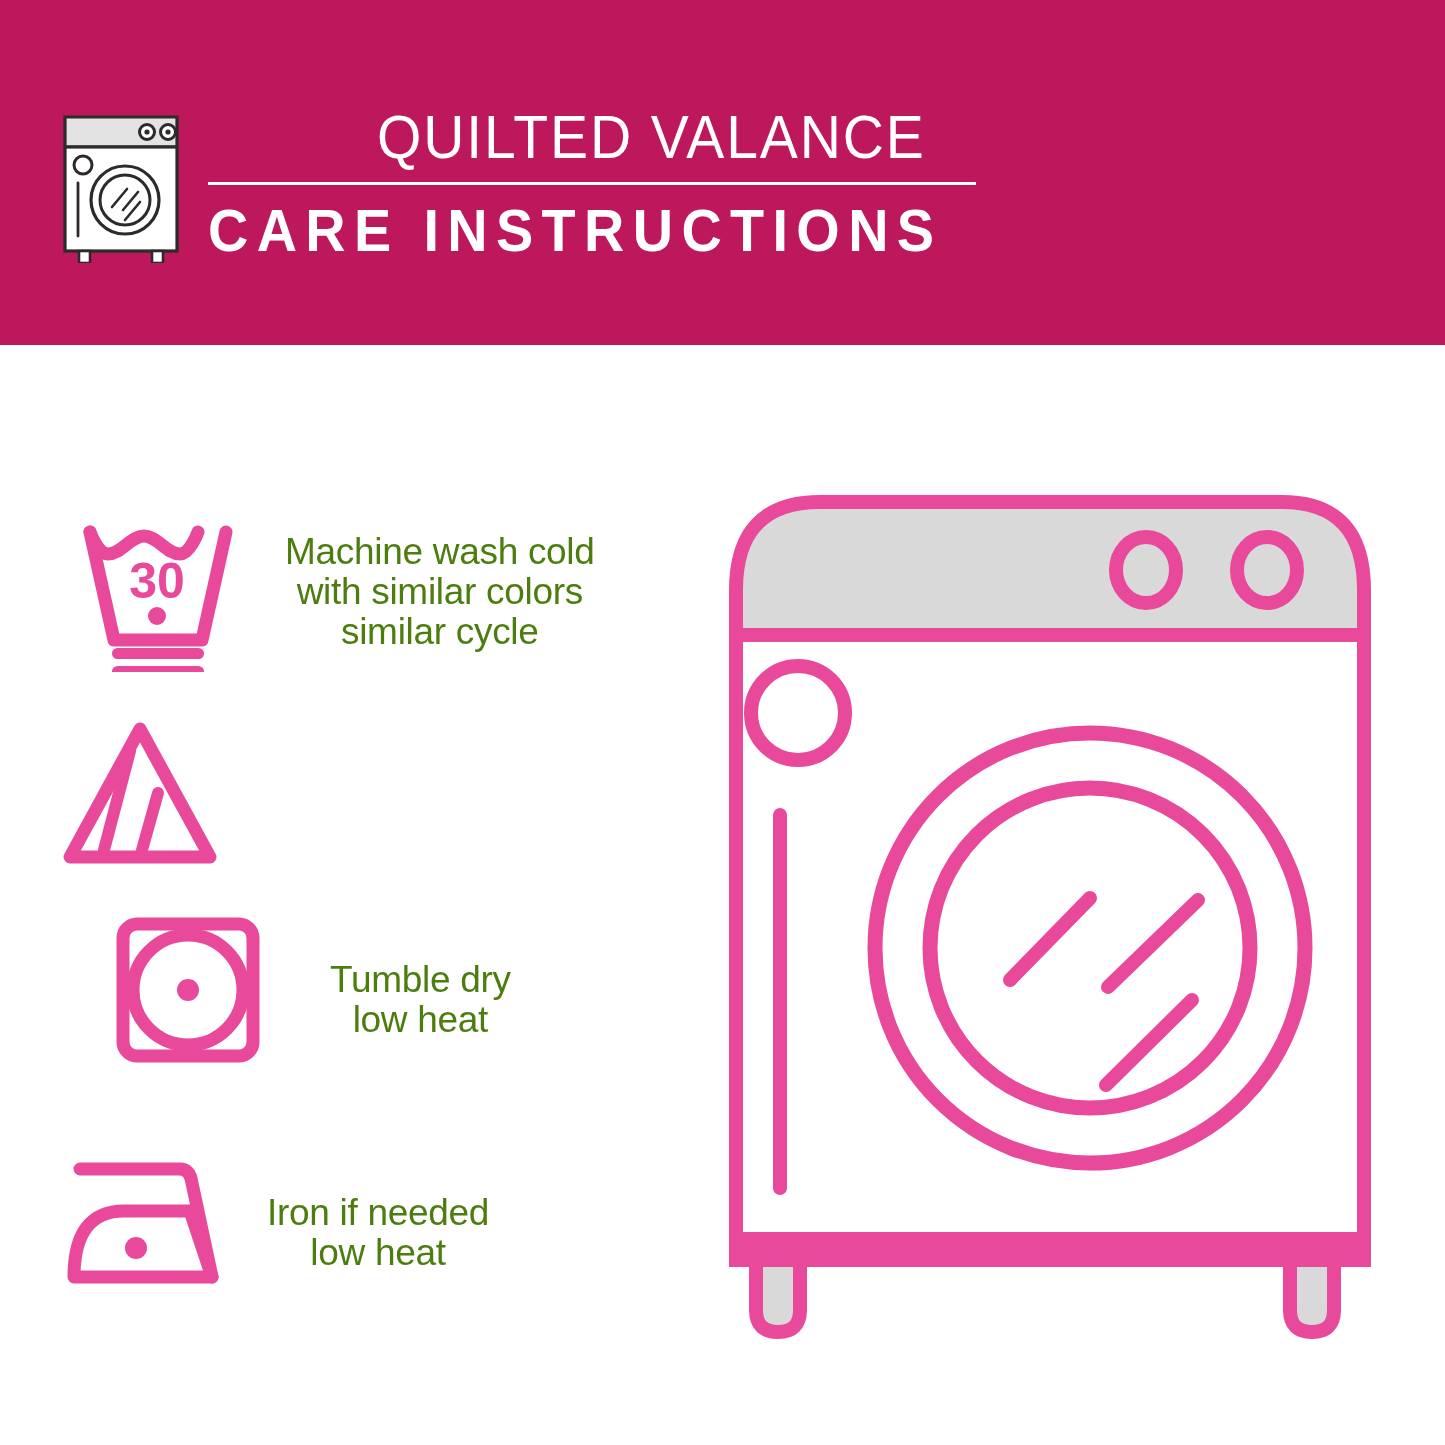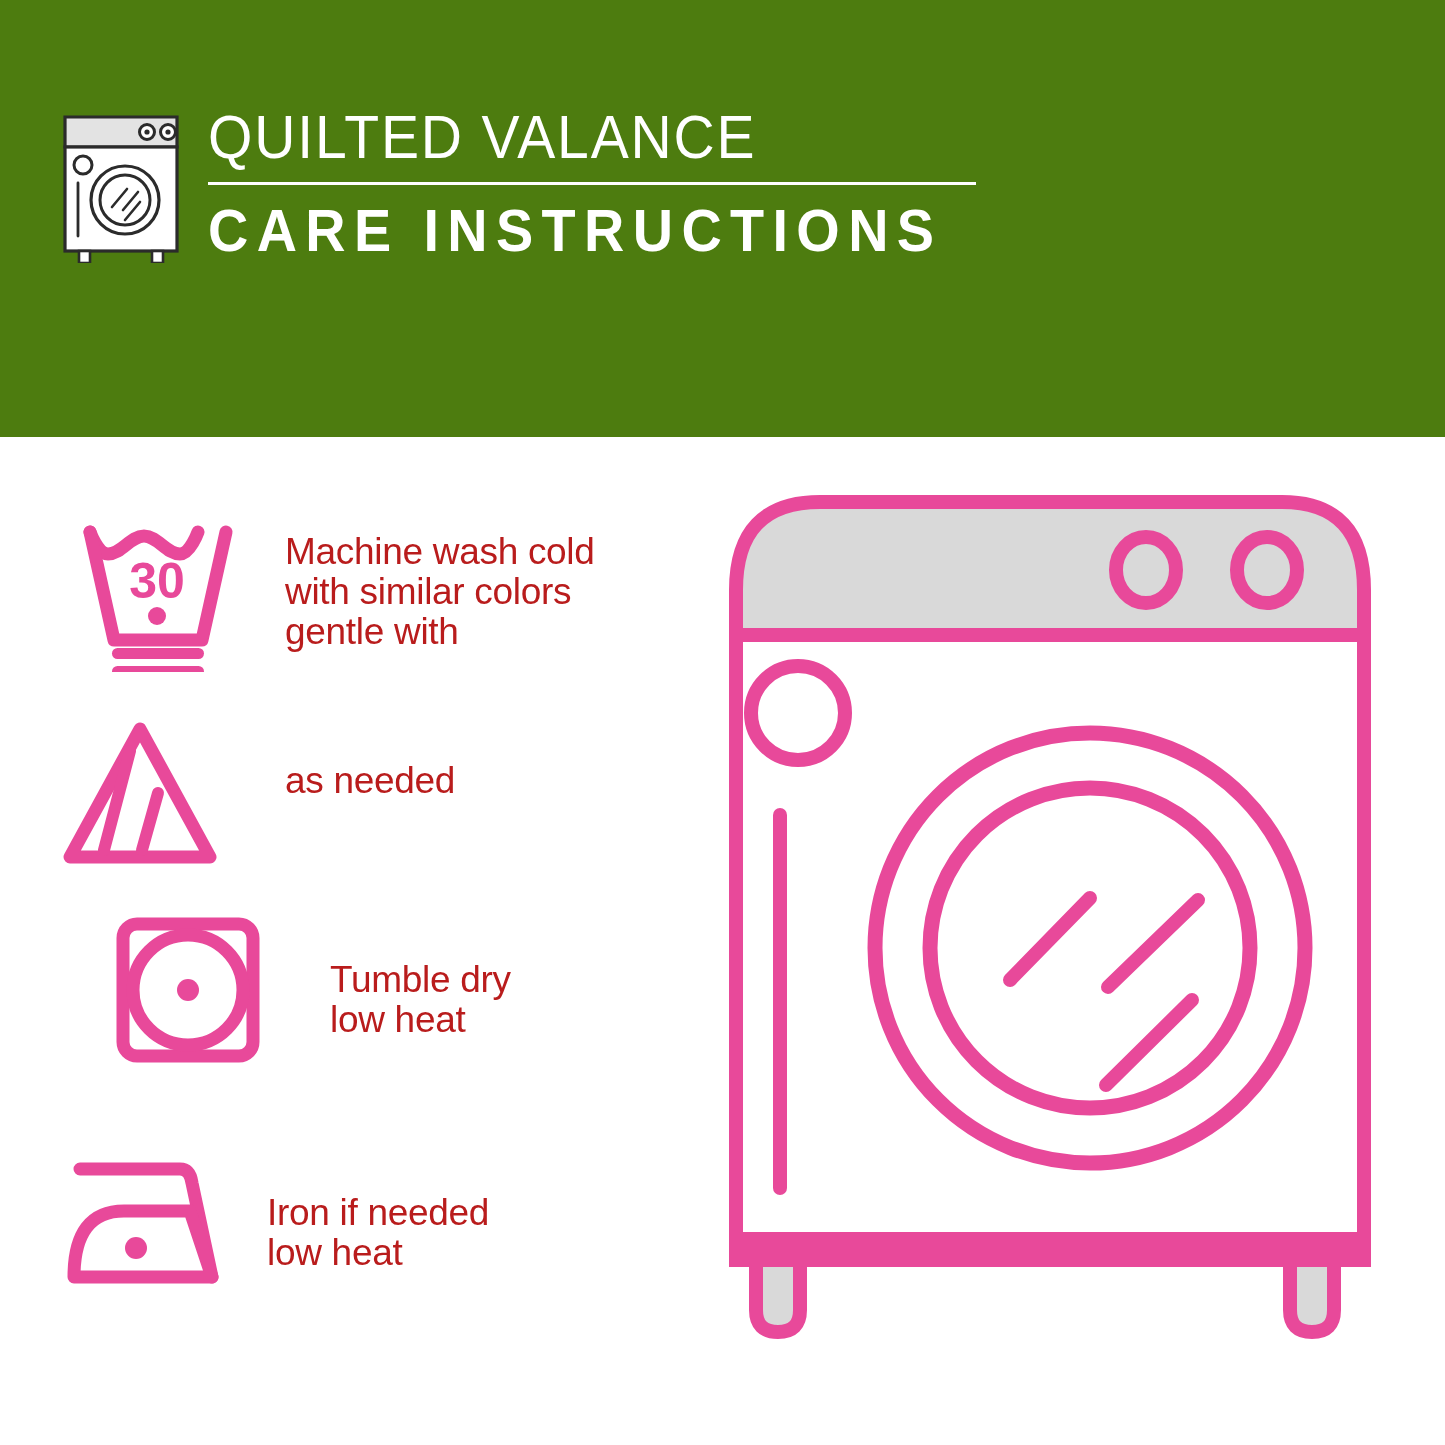--- a/index.html
+++ b/index.html
@@ -7,22 +7,23 @@
     width:1445px;height:1445px;
     background:#ffffff;
     font-family:"Liberation Sans", sans-serif;
     overflow:hidden;
     position:relative;
   }
   .page{position:relative;width:1445px;height:1445px;}
 
   
   .header{
-    position:absolute;left:0;top:0;width:1445px;height:437px;
-    background:#4d7c0f;
+    position:absolute;left:0;top:0;width:1445px;height:345px;
+    background:#be185d;
+    text-align:right;
   }
   .header-logo{
     position:absolute;left:57px;top:103px;width:128px;height:160px;
   }
   .header-text{
     position:absolute;left:208px;top:100px;width:780px;
   }
   .title-main{
     font-size:62px;
     font-weight:300;
@@ -64,27 +65,28 @@
   .care-row-4{top:800px;}
 
   .care-icon{
     width:175px;height:175px;
     margin-left:62px;
     flex:0 0 auto;
     display:flex;align-items:flex-start;justify-content:center;
   }
   .care-text{
     margin-left:48px;
-    color:#b91c1c;
+    color:#4d7c0f;
     font-size:37px;
     line-height:40px;
     font-family:"Liberation Sans", sans-serif;
     font-weight:normal;
     padding-top:6px;
     letter-spacing:-0.3px;
+    text-align:center;
   }
   .care-text div{white-space:nowrap;}
   .r1 .care-text{padding-top:20px;}
   .r2 .care-text{padding-top:44px;}
   .r3 .care-text{padding-top:50px;}
   .r4 .care-text{padding-top:48px;margin-left:30px;}
 
   
   .machine{
     position:absolute;left:700px;top:460px;width:700px;height:930px;
@@ -144,34 +146,33 @@
 
           <circle cx="95" cy="104" r="9" fill="#e8499a"></circle>
 
           <rect x="50" y="136" width="92" height="11" rx="5.5" fill="#e8499a"></rect>
           <rect x="50" y="154" width="92" height="11" rx="5.5" fill="#e8499a"></rect>
         </svg>
       </div>
       <div class="care-text">
         <div>Machine wash cold</div>
         <div>with similar colors</div>
-        <div>gentle with</div>
+        <div>similar cycle</div>
       </div>
     </div>
 
     <div class="care-row care-row-2 r2">
       <div class="care-icon">
         <svg width="175" height="160" viewBox="0 0 175 160">
           <path d="M78 12 L148 140 L8 140 Z" fill="none" stroke="#e8499a" stroke-width="13" stroke-linejoin="round"></path>
           <line x1="68" y1="34" x2="42" y2="133" stroke="#e8499a" stroke-width="12" stroke-linecap="round"></line>
           <line x1="96" y1="76" x2="80" y2="133" stroke="#e8499a" stroke-width="12" stroke-linecap="round"></line>
         </svg>
       </div>
       <div class="care-text">
-        <div>as needed</div>
       </div>
     </div>
 
     <div class="care-row care-row-3 r3">
       <div class="care-icon">
         <svg width="175" height="160" viewBox="0 0 175 160">
           <rect x="16" y="14" width="130" height="132" rx="14" ry="14" fill="none" stroke="#e8499a" stroke-width="13"></rect>
           <circle cx="81" cy="80" r="55" fill="none" stroke="#e8499a" stroke-width="13"></circle>
           <circle cx="81" cy="80" r="11" fill="#e8499a"></circle>
         </svg>

